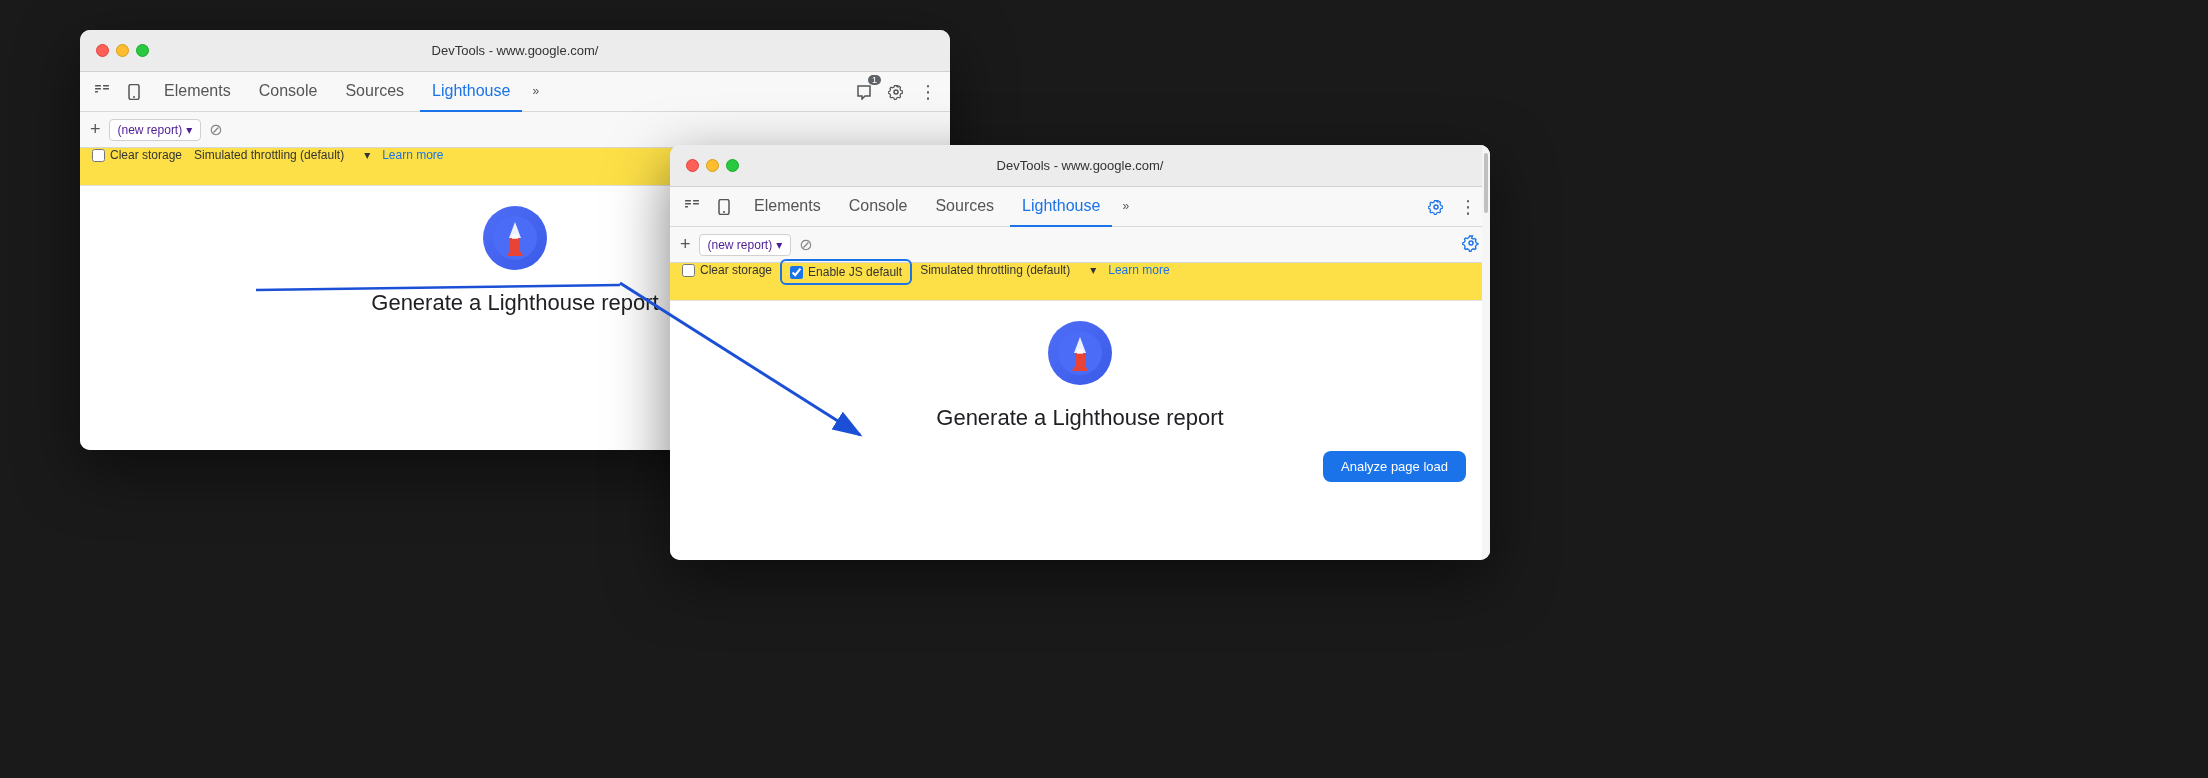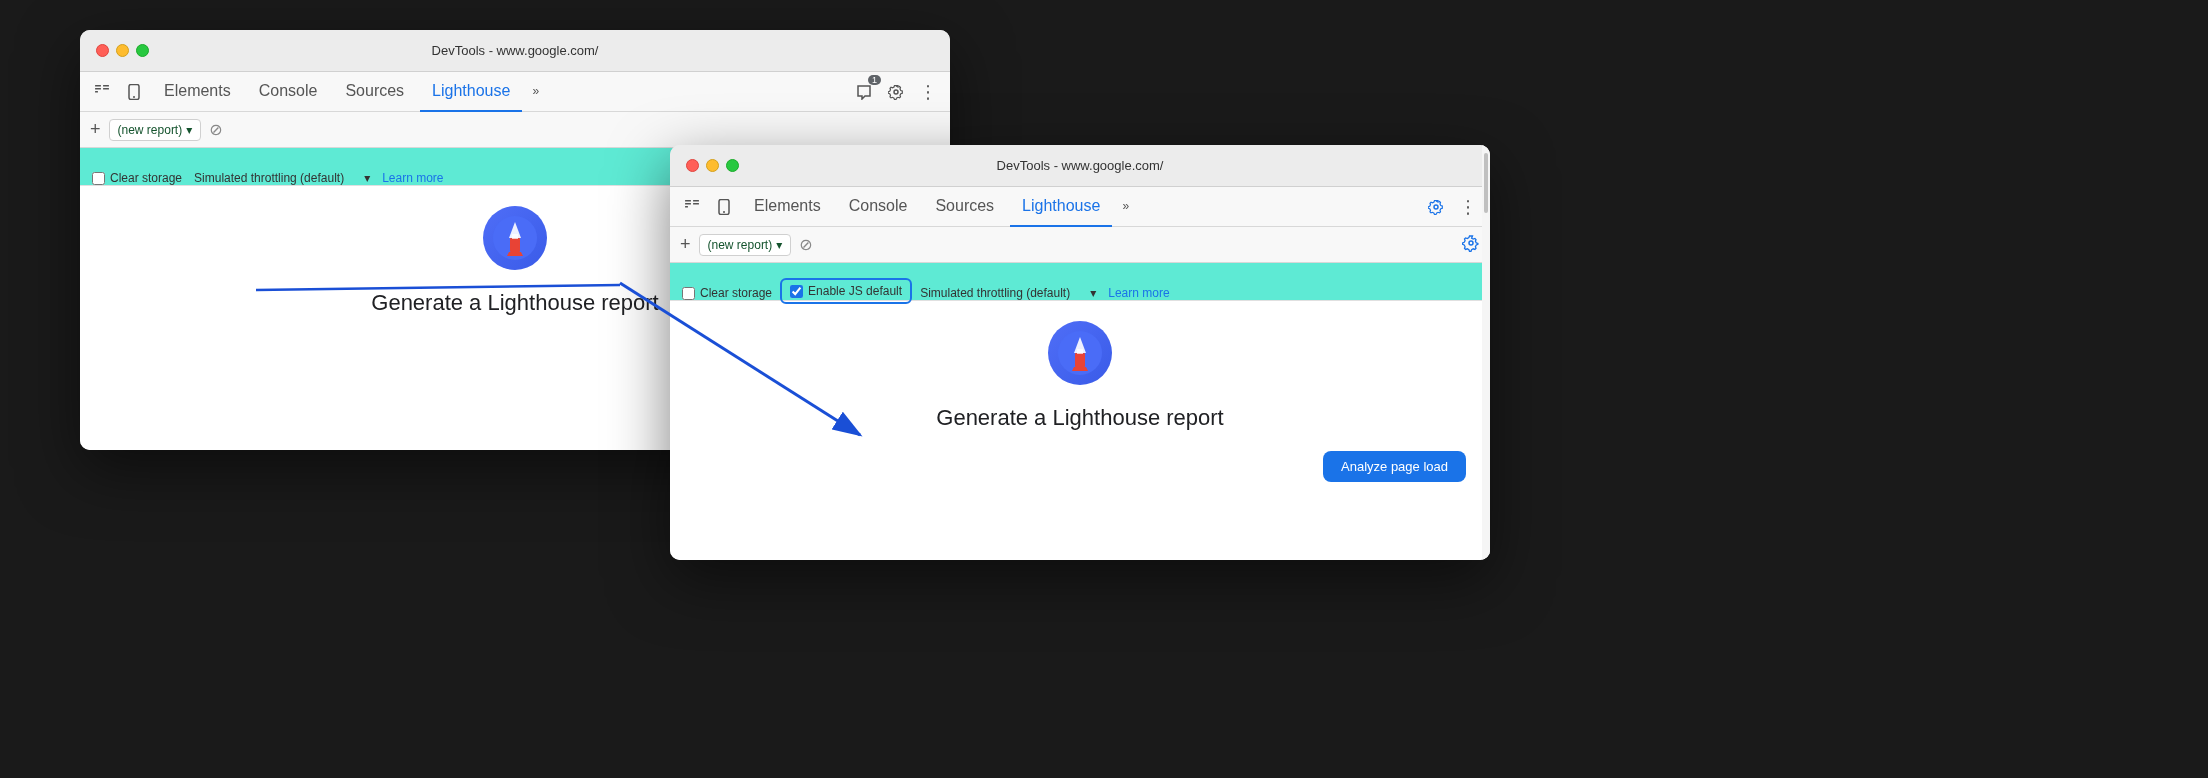--- a/index.html
+++ b/index.html
@@ -139,30 +139,30 @@
 
     .new-report-dropdown {
       display: flex;
       align-items: center;
       gap: 4px;
       padding: 3px 8px;
       border: 1px solid #d0d0d0;
       border-radius: 4px;
       background: white;
       font-size: 12px;
-      color: #14532d;
+      color: #4c1d95;
       cursor: pointer;
     }
 
     
     .options-bar {
-      background: #5eead4;
+      background: #fde047;
       height: 38px;
       display: flex;
-      align-items: flex-end;
+      align-items: flex-start;
       padding: 0 12px;
       border-bottom: 1px solid #e0e0e0;
       gap: 12px;
       font-size: 12px;
     }
 
     .checkbox-label {
       display: flex;
       align-items: center;
       gap: 5px;

